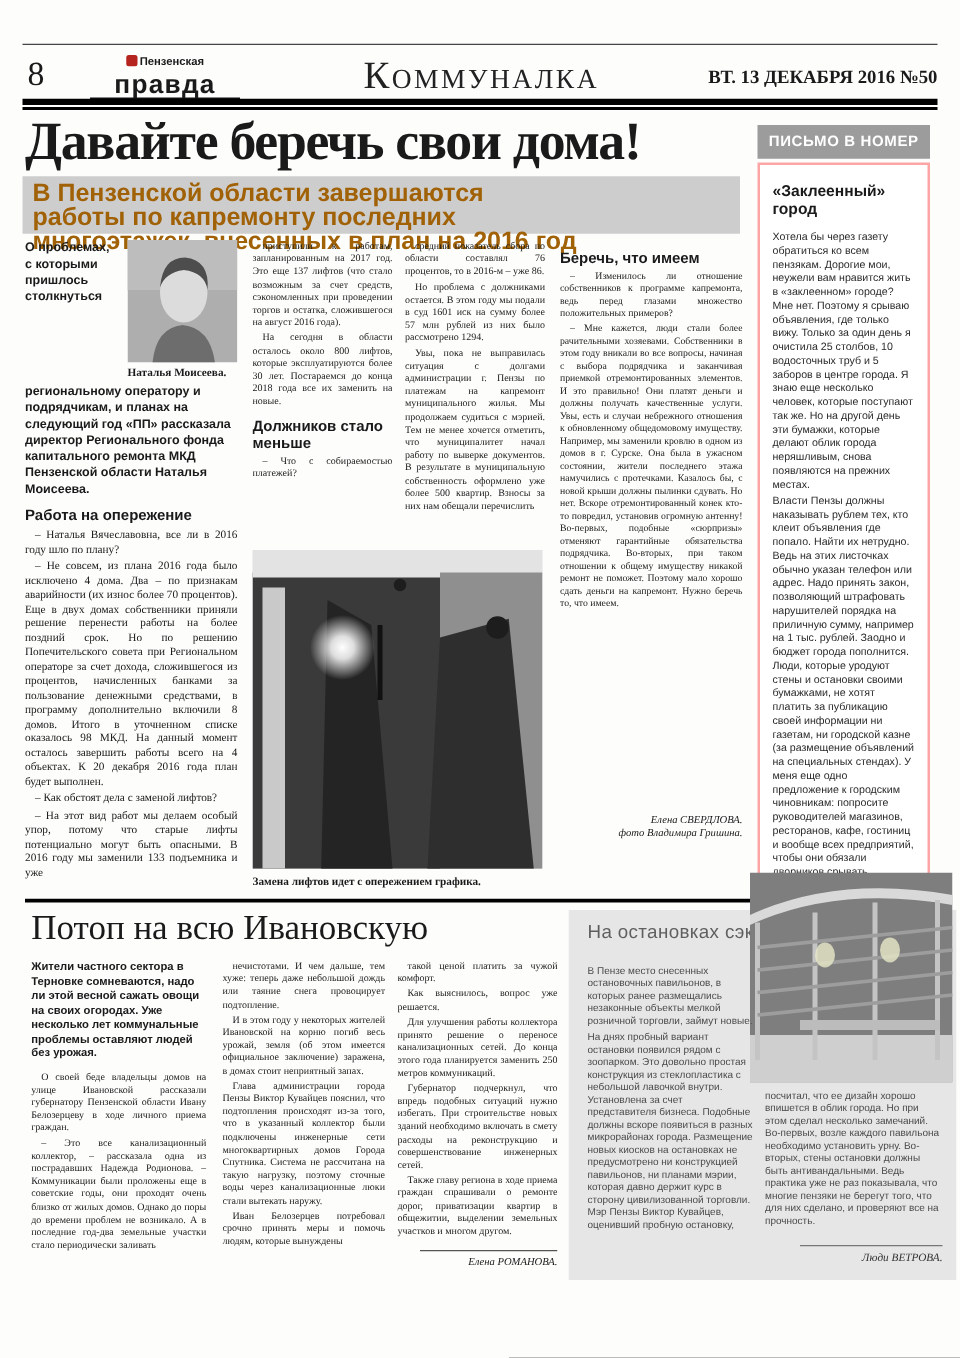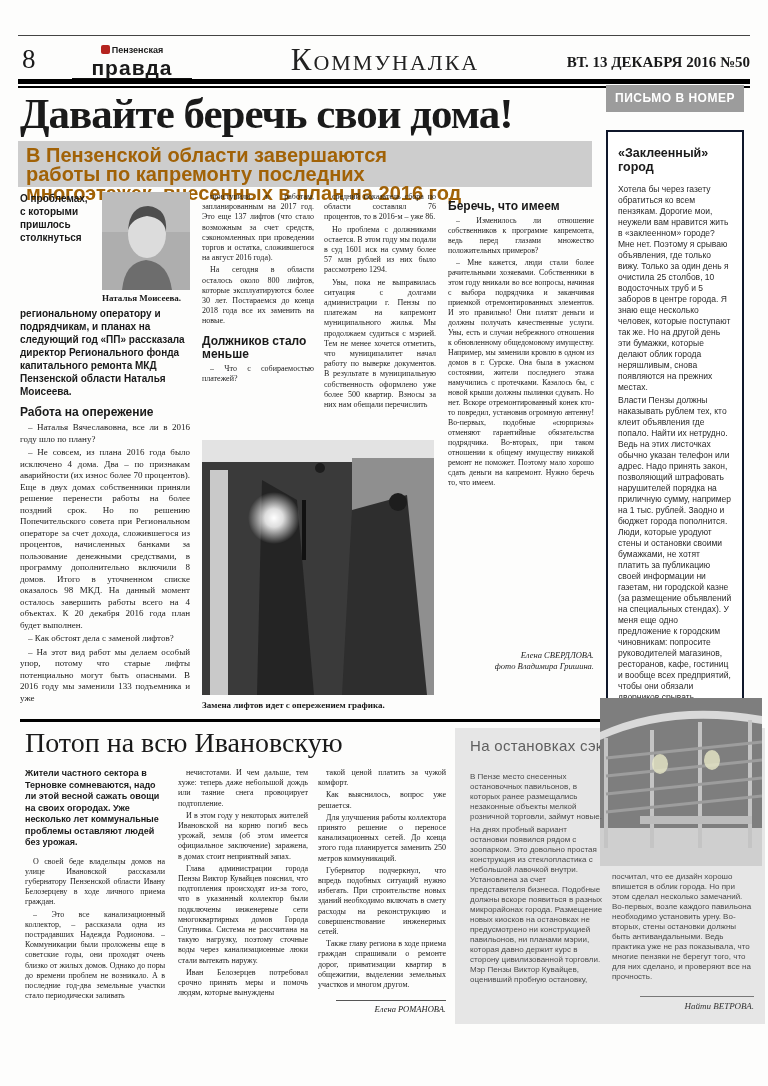--- a/index.html
+++ b/index.html
@@ -43,24 +43,24 @@
   .col3{left:324px;top:192px;width:112px;height:246px;}
   .col4{left:448px;top:192px;width:146px;height:452px;}
   .col4 .body-p{font-size:7.8px;line-height:10px;}
   .byline{left:448px;top:650px;width:146px;text-align:right;font-style:italic;font-size:8.5px;line-height:11px;}
 
   .main-photo{left:202px;top:440px;width:232px;height:255px;}
   .main-photo svg{display:block;}
   .photo-cap{left:202px;top:700px;width:340px;font-size:9px;font-weight:bold;}
 
   
-  .kicker{left:606px;top:85px;width:138px;height:27px;background:#9c9c9c;color:#fff;
+  .kicker{left:606px;top:100px;width:138px;height:27px;background:#9c9c9c;color:#fff;
       font-family:"Liberation Sans",sans-serif;font-weight:bold;font-size:12px;line-height:27px;
       padding-left:9px;box-sizing:border-box;letter-spacing:.5px;}
-  .letter-box{left:606px;top:130px;width:138px;height:588px;border:2px solid #0f172a;background:#fff;
+  .letter-box{left:606px;top:130px;width:138px;height:588px;border:2px solid #fca5a5;background:#fff;
       box-sizing:border-box;padding:12px 10px;font-family:"Liberation Sans",sans-serif;}
   .letter-title{font-weight:bold;font-size:12.5px;margin:2px 0 10px 0;}
   .letter-p{font-size:8.5px;line-height:11px;color:#2a2a2a;margin:0 0 2px 0;}
   .letter-sig{font-family:"Liberation Serif",serif;font-style:italic;font-size:9px;text-align:right;margin-top:14px;}
 
   
   .bottom-rule{left:20px;top:719px;width:615px;height:3px;background:#000;}
 
   
   .flood-headline{left:25px;top:726px;width:420px;font-size:28px;line-height:34px;}
@@ -217,15 +217,15 @@
       <ellipse cx="112" cy="62" rx="8" ry="10" fill="#e8e8c8" opacity="0.8"></ellipse>
     </svg>
   </div>
   <div class="abs bus-col bc1">
     <p class="bus-p">В Пензе место снесенных остановочных павильонов, в которых ранее размещались незаконные объекты мелкой розничной торговли, займут новые.</p>
     <p class="bus-p">На днях пробный вариант остановки появился рядом с зоопарком. Это довольно простая конструкция из стеклопластика с небольшой лавочкой внутри. Установлена за счет представителя бизнеса. Подобные должны вскоре появиться в разных микрорайонах города. Размещение новых киосков на остановках не предусмотрено ни конструкцией павильонов, ни планами мэрии, которая давно держит курс в сторону цивилизованной торговли. Мэр Пензы Виктор Кувайцев, оценивший пробную остановку,</p>
   </div>
   <div class="abs bus-col bc2">
     <p class="bus-p">посчитал, что ее дизайн хорошо впишется в облик города. Но при этом сделал несколько замечаний. Во-первых, возле каждого павильона необходимо установить урну. Во-вторых, стены остановки должны быть антивандальными. Ведь практика уже не раз показывала, что многие пензяки не берегут того, что для них сделано, и проверяют все на прочность.</p>
   </div>
-  <div class="abs bus-sig">Найти ВЕТРОВА.</div>
+  <div class="abs bus-sig">Люди ВЕТРОВА.</div>
 
 </div>
 
 </body></html>

